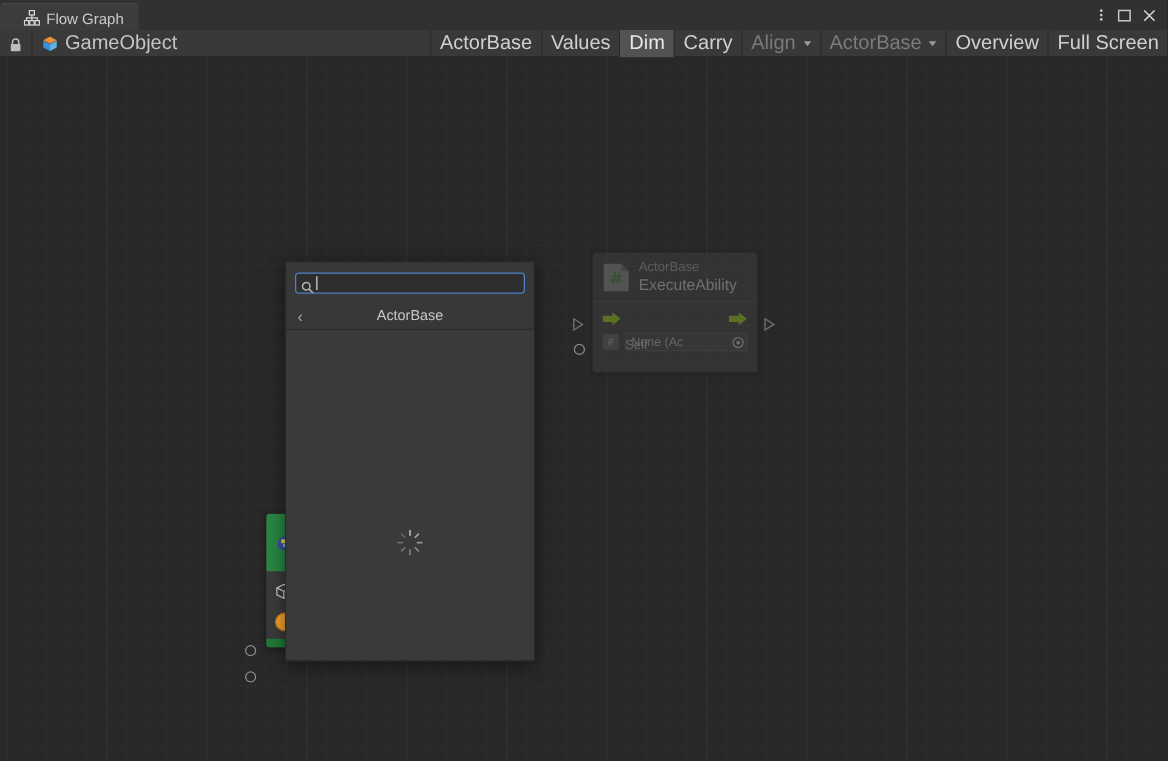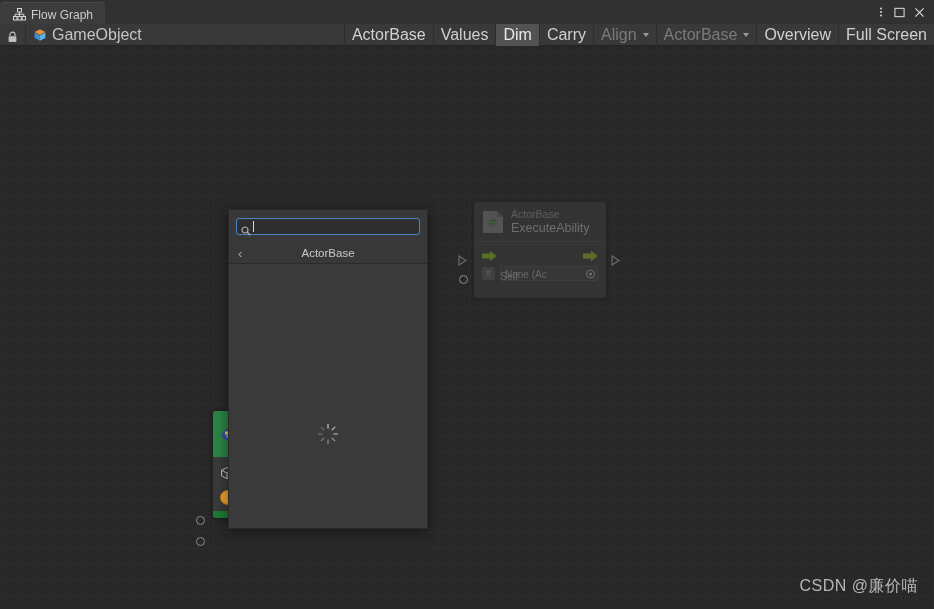--- a/index.html
+++ b/index.html
@@ -17,21 +17,21 @@
 
   
   .tabstrip {
     position: absolute; left: 0; top: 0;
     width: 934px; height: 24px;
     background: #313131;
     display: flex; align-items: stretch;
   }
   .tab {
     display: flex; align-items: center; gap: 5px;
-    height: 24px; padding: 0 12px 0 13px;
+    height: 24px; padding: 0 12px 0 19px;
     background: #3c3c3c;
     color: #cbcbcb; font-size: 12px;
     border-top-left-radius: 4px; border-top-right-radius: 4px;
     border-top: 1px solid #4a4a4a;
     margin-top: 2px;
     white-space: nowrap;
   }
   .tab-icon { width: 13px; height: 13px; display: block; }
   .tabstrip-fill { flex: 1; }
   .wincontrols {
@@ -479,16 +479,15 @@
               <line x1="11" y1="20.5" x2="11" y2="17" opacity="0.55"></line>
               <line x1="4.3" y1="17.7" x2="6.8" y2="15.2" opacity="0.45"></line>
               <line x1="1.5" y1="11" x2="5" y2="11" opacity="0.4"></line>
               <line x1="4.3" y1="4.3" x2="6.8" y2="6.8" opacity="0.35"></line>
             </g>
           </svg>
         </span>
       </div>
     </div>
 
-    <div class="watermark">CSDN @廉价喵</div>
 
   </div>
 </div>
 
 </body></html>

